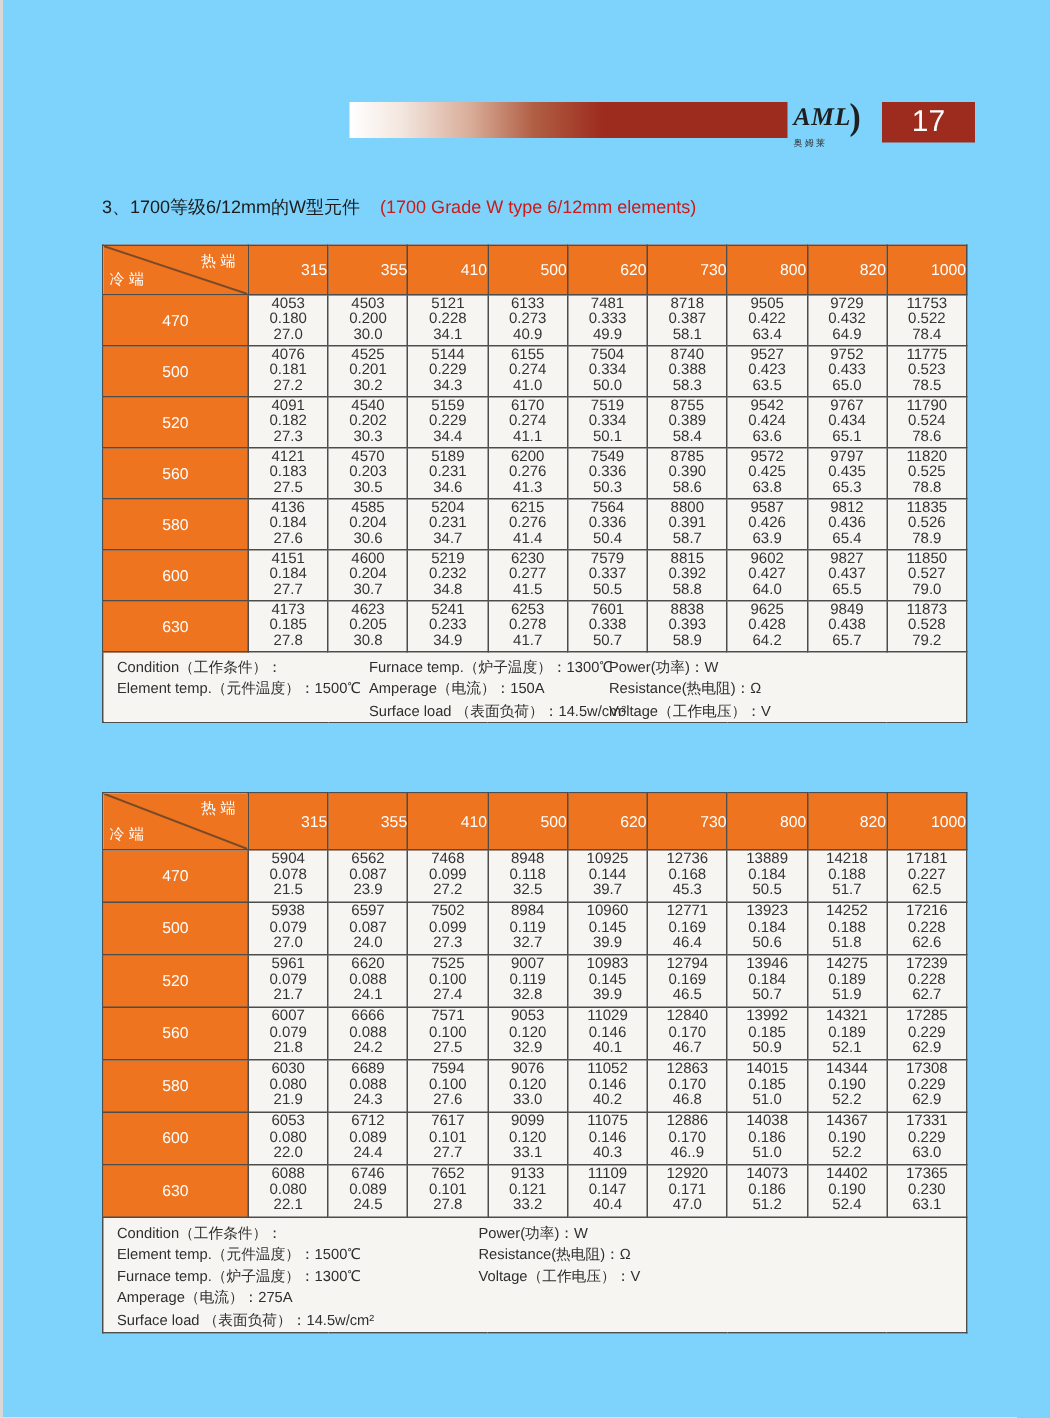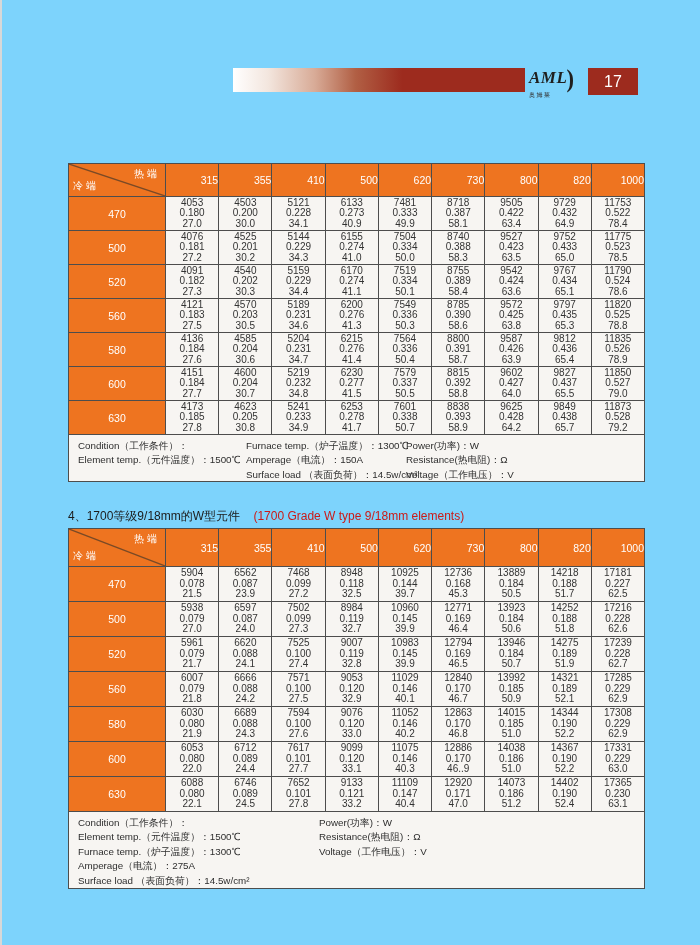--- a/index.html
+++ b/index.html
@@ -11,22 +11,22 @@
   .gradient-bar{position:absolute;left:233px;top:68px;width:292px;height:24px;
     background:linear-gradient(90deg,#ffffff 0%,#f3e6de 12%,#d8ab97 28%,#b15f44 42%,
                var(--bar_red,#9d2b1e) 58%,var(--bar_red,#9d2b1e) 100%);}
   .logo{position:absolute;left:529px;top:69px;width:58px;height:28px;color:#1f1f1f;}
   .logo-row{display:flex;align-items:flex-start;line-height:1;}
   .logo-text{font-family:"Liberation Serif",serif;font-style:italic;font-weight:bold;
     font-size:17px;letter-spacing:.5px;}
   .logo-paren{font-family:"Liberation Serif",serif;font-weight:bold;font-size:25px;
     margin-left:-1px;margin-top:-3px;transform:scaleX(.9);}
   .logo-sub{font-size:6px;letter-spacing:1.5px;margin-top:0px;color:#333;}
-  .page-num{position:absolute;left:588px;top:68px;width:50px;height:27px;
-    background:var(--bar_red,#a33026);color:#fff;font-size:16px;
+  .page-num{position:absolute;left:588px;top:68px;width:62px;height:27px;
+    background:var(--bar_red,#a33026);color:#fff;font-size:20px;
     display:flex;align-items:center;justify-content:center;}
 
   
   .section-title{position:absolute;left:68px;font-size:12px;white-space:nowrap;}
   .s3{top:130px;}
   .s4{top:508px;}
   .t-zh{color:#1c1c1c;}
   .t-en{color:var(--red,#cb1a17);margin-left:10px;}
 
   
@@ -77,20 +77,24 @@
   <div class="logo">
     <div class="logo-row">
       <span class="logo-text">AML</span>
       <span class="logo-paren">)</span>
     </div>
     <div class="logo-sub">奥姆莱</div>
   </div>
 
   <div class="page-num">17</div>
 
+  <div class="section-title s3">
+    <span class="t-zh">3、1700等级6/12mm的W型元件</span>
+    <span class="t-en">(1700 Grade W type 6/12mm elements)</span>
+  </div>
 
   <table class="dtable t1">
       <colgroup>
         <col class="c-label">
         <col>
         <col>
         <col>
         <col>
         <col>
         <col>
@@ -471,24 +475,20 @@
             <div class="fcol fcol2">
               <div class="fline">Power(功率)：W</div>
               <div class="fline">Resistance(热电阻)：Ω</div>
               <div class="fline">Voltage（工作电压）：V</div>
             </div>
           </td>
         </tr>
       </tfoot>
     </table>
 
-  <div class="section-title s4">
-    <span class="t-zh">4、1700等级9/18mm的W型元件</span>
-    <span class="t-en">(1700 Grade W type 9/18mm elements)</span>
-  </div>
 
   <table class="dtable t2">
       <colgroup>
         <col class="c-label">
         <col>
         <col>
         <col>
         <col>
         <col>
         <col>

